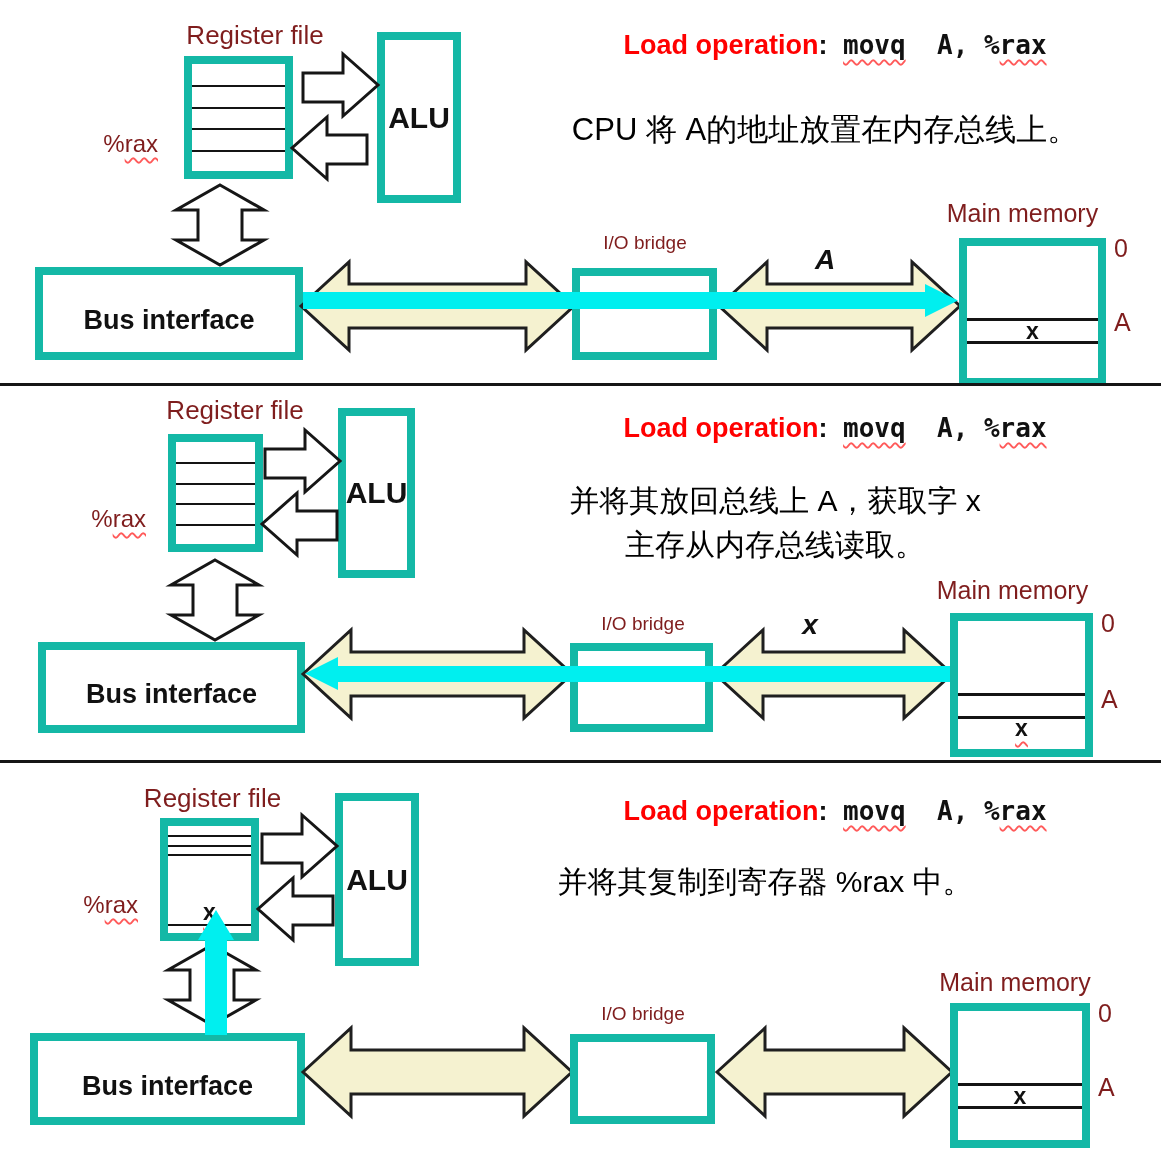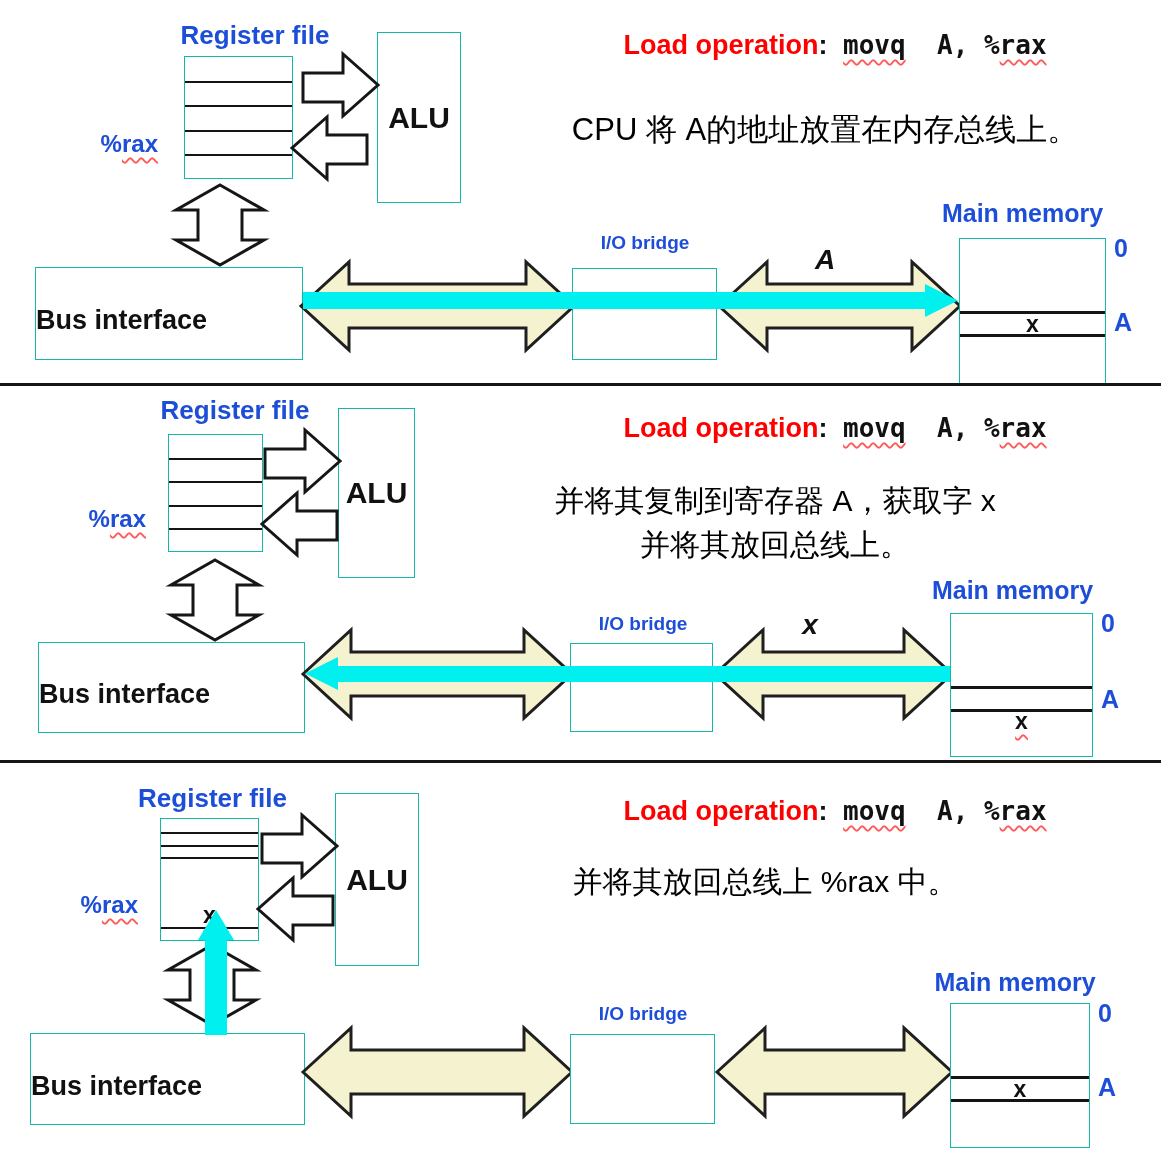--- a/index.html
+++ b/index.html
@@ -3,36 +3,36 @@
 <meta charset="utf-8">
 <style>
   html,body{margin:0;padding:0;background:#fff;}
   #stage{position:relative;width:1161px;height:1162px;background:#ffffff;overflow:hidden;
          font-family:"Liberation Sans",sans-serif;color:#111;}
   .panel{position:absolute;left:0;width:1161px;overflow:hidden;}
   #p1{top:0;height:383px;}
   #p2{top:383px;height:377px;}
   #p3{top:760px;height:402px;}
   .divider{position:absolute;left:0;width:1161px;height:3px;background:#161616;z-index:30;}
-  .box{position:absolute;border:1px solid #14b8a6;background:#fff;box-sizing:border-box;}
-  .lbl{position:absolute;font-weight:bold;color:#1d4ed8;white-space:nowrap;}
+  .box{position:absolute;border:8px solid #14b8a6;background:#fff;box-sizing:border-box;}
+  .lbl{position:absolute;font-weight:normal;color:#7f1d1d;white-space:nowrap;}
   .ctr{text-align:center;}
   .abs{position:absolute;}
   svg.abs{overflow:visible;}
   .cream-poly{fill:var(--cream);stroke:#1f1f1f;stroke-width:3;stroke-linejoin:miter;}
   .white-poly{fill:#ffffff;stroke:#161616;stroke-width:3;stroke-linejoin:miter;}
   .cyan-fill{fill:var(--cyan);}
   .cyan-band{position:absolute;background:var(--cyan);z-index:20;}
   .cyan-svg{z-index:21;}
   .rf{display:grid;grid-template-rows:repeat(5,1fr);padding:0;}
   .rf-row{border-top:2.5px solid #141414;display:flex;align-items:center;justify-content:center;}
   .rf-row:first-child{border-top:none;}
   .rf-x{font-weight:bold;font-size:23px;line-height:1;}
   .alu-box{display:flex;align-items:center;justify-content:center;font-weight:bold;font-size:30px;}
-  .bus-box{display:flex;align-items:center;font-weight:bold;font-size:27px;padding-top:14px;box-sizing:border-box;}
+  .bus-box{display:flex;align-items:center;justify-content:center;font-weight:bold;font-size:27px;padding-top:14px;box-sizing:border-box;}
   .mm-row{position:absolute;left:0;right:0;top:72px;height:26px;border-top:3px solid #141414;border-bottom:3px solid #141414;
           display:flex;align-items:center;justify-content:center;box-sizing:border-box;}
   .mm-x{font-weight:bold;font-size:23px;line-height:1;}
   .title-line{position:absolute;text-align:center;white-space:pre;z-index:5;}
   .t-red{color:var(--red);font-weight:bold;font-size:27px;}
   .t-colon{color:#111;font-weight:bold;font-size:27px;}
   .t-code{font-family:"DejaVu Sans Mono","Liberation Mono",monospace;font-weight:bold;font-size:26px;color:#111;}
   .sq{text-decoration-line:underline;text-decoration-style:wavy;text-decoration-color:var(--squiggle);
       text-decoration-thickness:1.5px;text-underline-offset:5px;margin-top:45px;}
   .desc{position:absolute;font-size:30px;color:#000;text-align:center;line-height:1.45;z-index:5;}
@@ -145,22 +145,22 @@
         </div>
     </div>
     <div class="lbl addr-lbl" style="left:1101px;top:226px;">0</div>
     <div class="lbl addr-lbl" style="left:1101px;top:302px;">A</div>
     <svg class="abs cyan-svg" style="left:305px;top:274px;" width="33" height="33">
         <polygon class="cyan-fill" points="33,0 0,16.5 33,33"></polygon>
       </svg>
     <div class="cyan-band" style="left:336px;top:283px;width:614px;height:16px;"></div>
     <div class="title-line" style="left:595px;top:30px;width:480px;"><span class="t-red">Load operation</span><span class="t-colon">:</span><span class="t-code"> </span><span class="t-code sq">movq</span><span class="t-code">  A, %</span><span class="t-code sq">rax</span></div>
     <div class="desc" style="left:525px;top:96px;width:500px;">
-        <div class="desc-line">并将其复制到寄存器 A，获取字 x</div>
-        <div class="desc-line">并将其放回总线上。</div>
+        <div class="desc-line">并将其放回总线上 A，获取字 x</div>
+        <div class="desc-line">主存从内存总线读取。</div>
       </div>
   </div>
 
   <div class="divider" style="top:760px;"></div>
 
   <div class="panel" id="p3">
     <div class="lbl ctr rf-title" style="left:110px;top:23px;width:205px;">Register file</div>
     <div class="box rf" style="left:160px;top:58px;width:99px;height:123px;">
       <div class="rf-row"></div>
       <div class="rf-row"></div>
@@ -202,17 +202,17 @@
     <div class="lbl ctr mm-lbl" style="left:925px;top:208px;width:180px;">Main memory</div>
     <div class="box" style="left:950px;top:243px;width:140px;height:145px;">
       <div class="mm-row">
           <span class="mm-x">x</span>
         </div>
     </div>
     <div class="lbl addr-lbl" style="left:1098px;top:239px;">0</div>
     <div class="lbl addr-lbl" style="left:1098px;top:313px;">A</div>
     <div class="title-line" style="left:595px;top:36px;width:480px;"><span class="t-red">Load operation</span><span class="t-colon">:</span><span class="t-code"> </span><span class="t-code sq">movq</span><span class="t-code">  A, %</span><span class="t-code sq">rax</span></div>
     <div class="desc" style="left:515px;top:100px;width:500px;">
-        <div class="desc-line">并将其放回总线上 %rax 中。</div>
+        <div class="desc-line">并将其复制到寄存器 %rax 中。</div>
       </div>
   </div>
 
 </div>
 
 </body></html>

